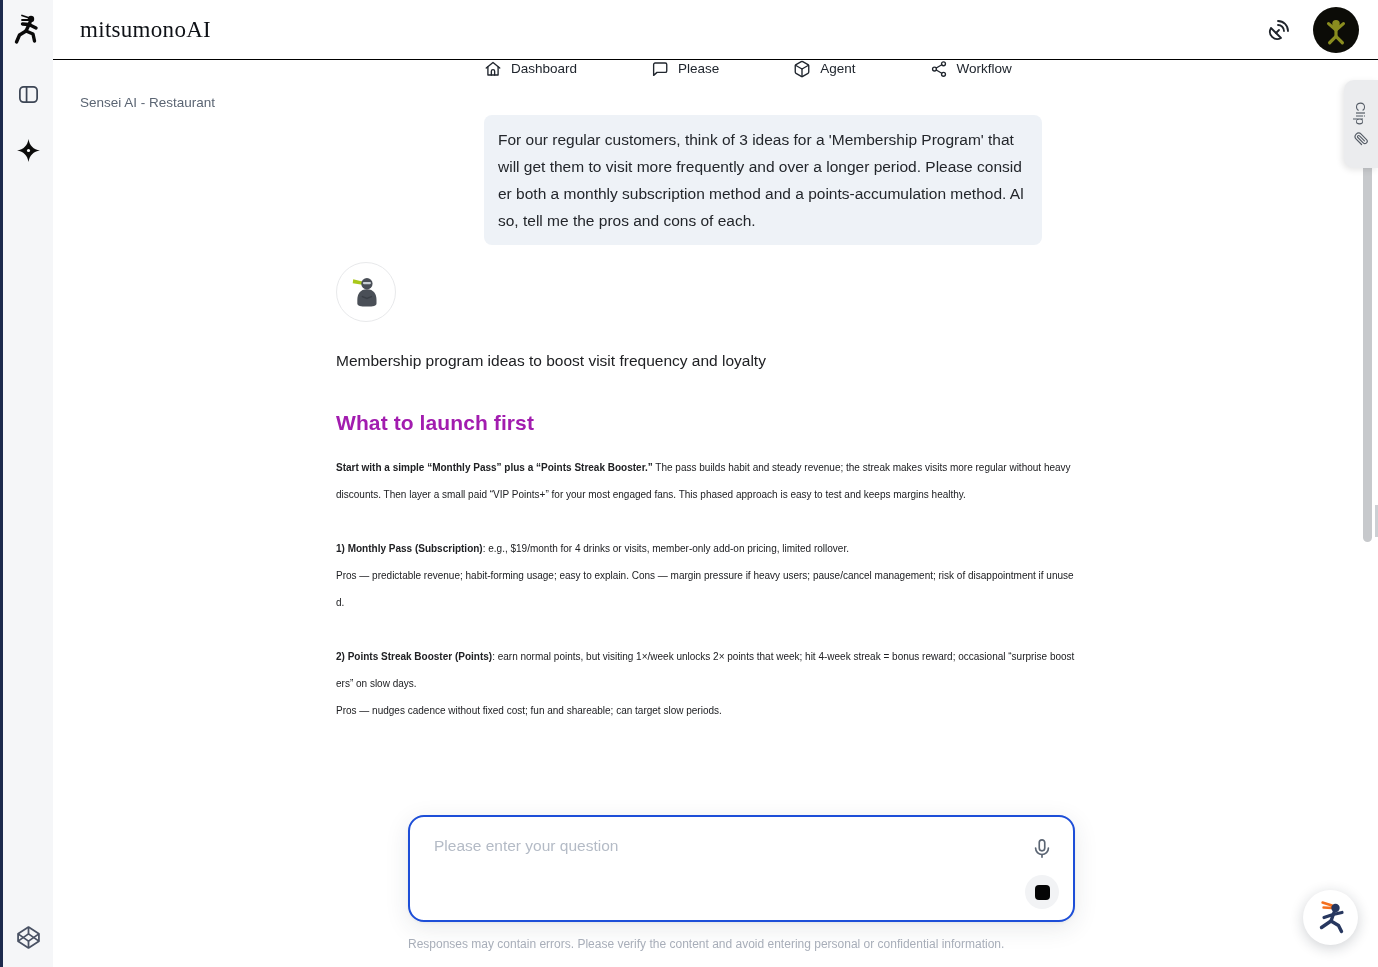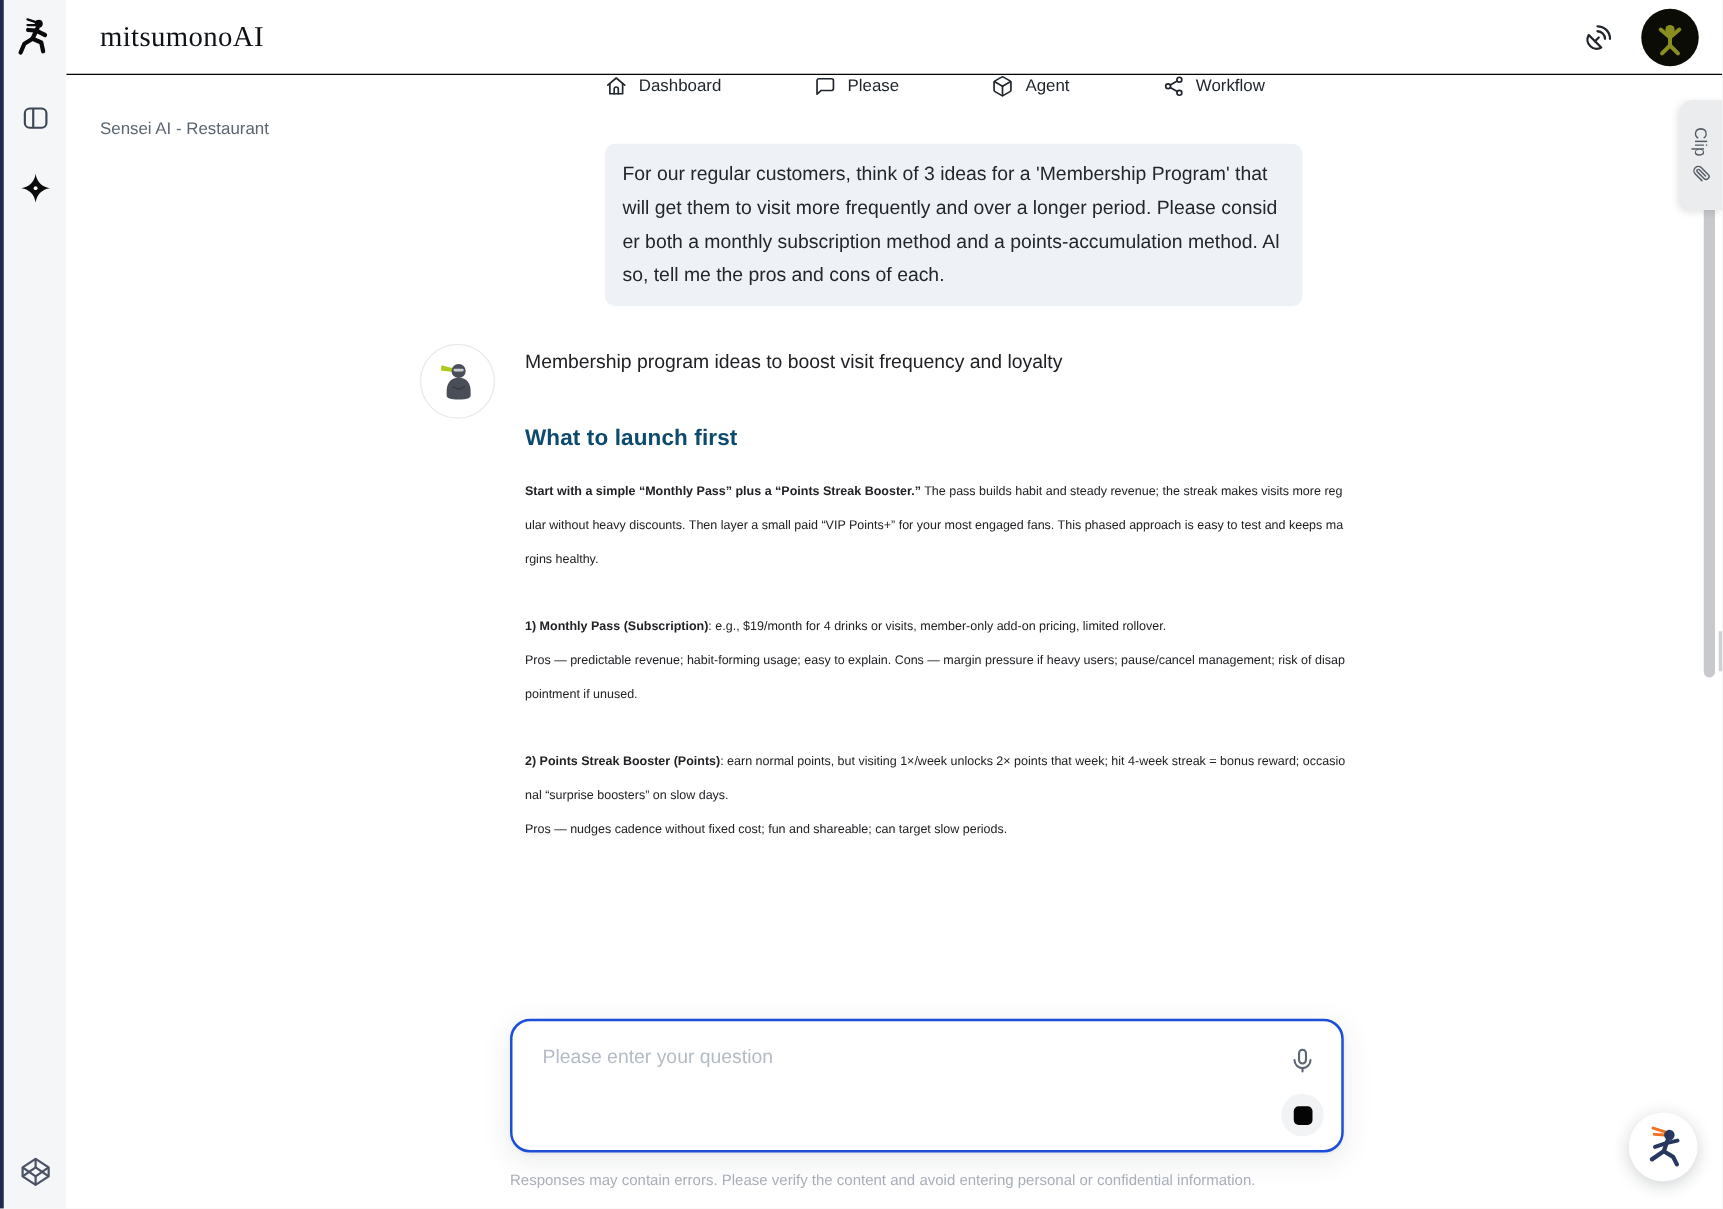--- a/index.html
+++ b/index.html
@@ -29,26 +29,26 @@
   .satellite-btn { width:24px; height:24px; color:#1f242b; cursor:pointer; }
   .hdr-avatar { width:46px; height:46px; border-radius:50%; background:#0c0c07; overflow:hidden; cursor:pointer;
                 display:flex; align-items:center; justify-content:center; }
 
   
   .breadcrumb { position:absolute; left:80px; top:79px; font-size:13.5px; color:#5b6573; z-index:5;margin-top:16px; }
 
   
   .user-bubble { position:absolute; left:484px; top:115px; width:558px; background:#eef2f7; border-radius:8px;
                  padding:11px 14px; font-size:15.5px; line-height:27px; color:#23262b; word-break:break-all; z-index:4; }
-  .ai-row { position:absolute; left:336px; top:275px; width:741px; display:flex; gap:24px; z-index:3; }
+  .ai-row { position:absolute; left:336px; top:262px; width:741px; display:flex; gap:24px; z-index:3;flex-direction:column; }
   .ai-avatar { flex:0 0 60px; width:60px; height:60px; border-radius:50%; background:#fff; border:1px solid #e8e9eb; 
                display:flex; align-items:center; justify-content:center; }
   .ai-content { flex:1; min-width:0; padding-top:3px; color:#202124; }
   .ai-intro { font-size:15.5px; line-height:24px; word-break:break-all; }
-  .ai-h2 { font-size:18px; font-weight:700; color:#0c4a6e; margin:38px 0 19px; letter-spacing:.1px; }
+  .ai-h2 { font-size:21px; font-weight:700; color:#a21caf; margin:38px 0 19px; letter-spacing:.1px; }
   .ai-p { font-size:10px; line-height:27px; margin:0 0 27px; word-break:break-all; }
   .ai-p strong { font-weight:700; }
 
   
   .bottom-zone { position:absolute; left:53px; right:0; top:812px; bottom:0; background:#fff; z-index:10; }
   .composer { position:absolute; left:408px; top:815px; width:667px; height:107px; background:#fff;
               border:2px solid #1d4ed8; border-radius:16px; z-index:12;
               box-shadow:0 6px 24px rgba(40,50,60,.10), 0 1px 3px rgba(0,0,0,.05); }
   .composer textarea { position:absolute; left:24px; top:20px; width:580px; height:70px; border:none; outline:none;
               resize:none; font-family:inherit; font-size:15.5px; color:#2a3340; background:transparent; }

